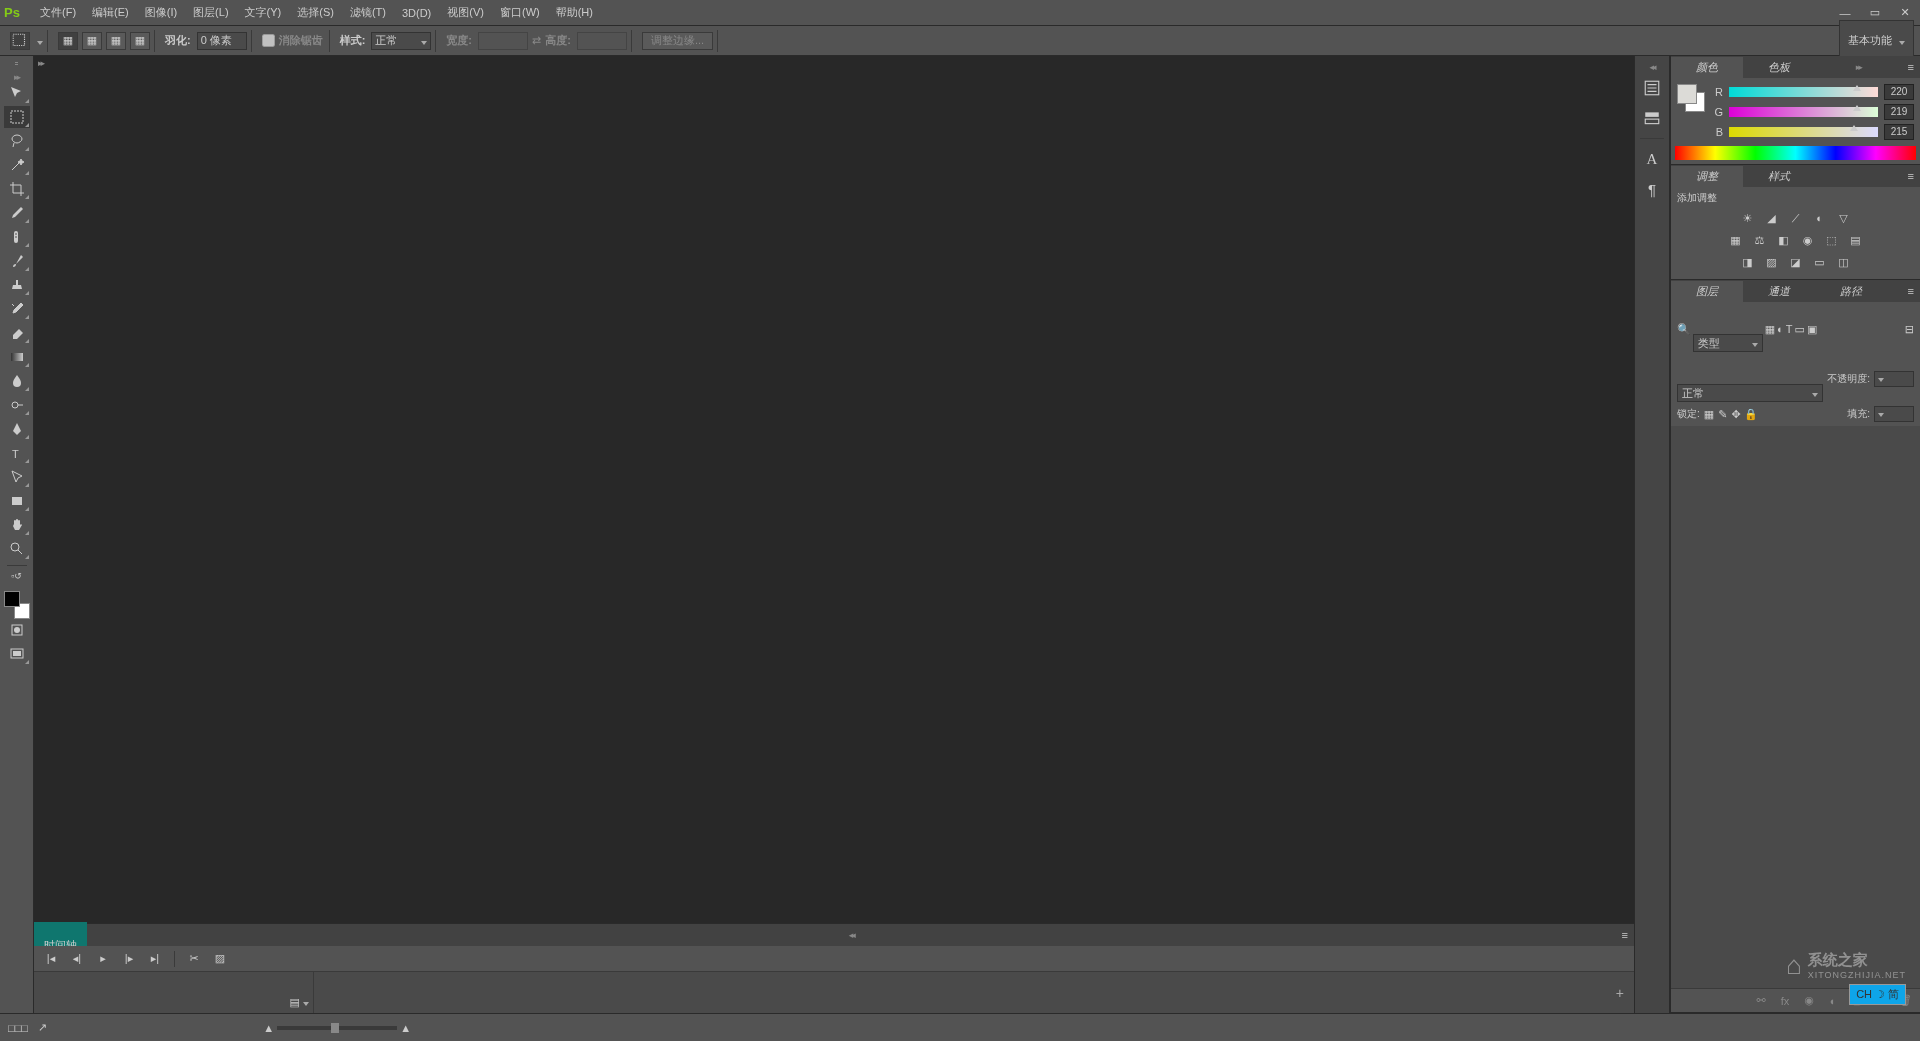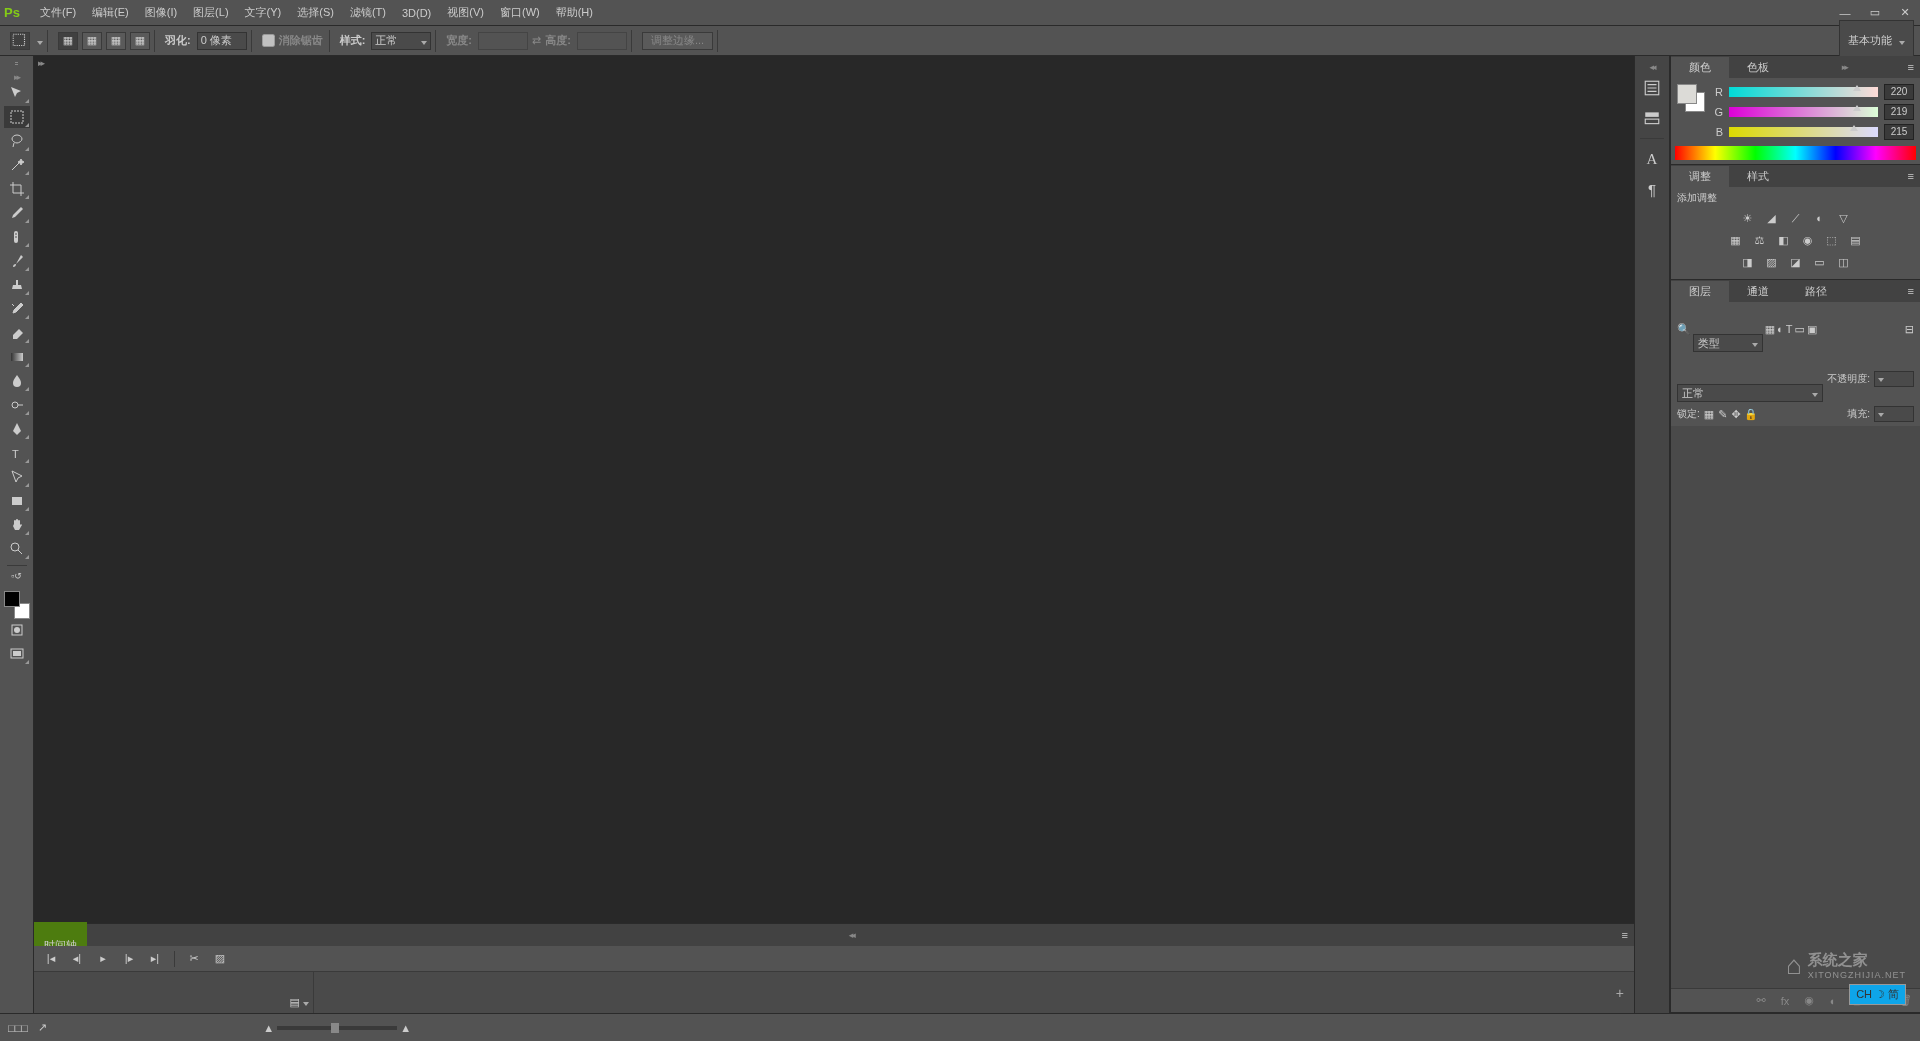--- a/index.html
+++ b/index.html
@@ -26,33 +26,33 @@
 .tool.active { background:#3a3a3a; }
 .tool svg { width:16px; height:16px; }
 .tool .corner { position:absolute; right:1px; bottom:1px; width:0; height:0; border-left:4px solid transparent; border-bottom:4px solid #999; }
 .color-swatches { position:relative; width:26px; height:28px; margin-top:6px; }
 .swatch-fg { position:absolute; width:16px; height:16px; background:#000; border:1px solid #888; top:0; left:0; z-index:2; }
 .swatch-bg { position:absolute; width:16px; height:16px; background:#fff; border:1px solid #888; bottom:0; right:0; }
 .canvas-area { flex:1; background:#282828; display:flex; flex-direction:column; }
 .canvas-inner { flex:1; background:#282828; }
 .timeline-panel { height:90px; background:#535353; border-top:1px solid #2a2a2a; display:flex; flex-direction:column; }
 .timeline-tab { height:22px; display:flex; align-items:center; background:#424242; }
-.timeline-tab .tab-active { background:#4d7c0f; padding:16px 10px;margin-top:20px; }
+.timeline-tab .tab-active { background:#0f766e; padding:16px 10px;margin-top:20px; }
 .timeline-ctrl { height:26px; display:flex; align-items:center; gap:4px; padding:0 6px; border-bottom:1px solid #3a3a3a; background:#535353; }
 .tl-btn { width:22px; height:18px; display:flex; align-items:center; justify-content:center; cursor:pointer; }
 .timeline-body { flex:1; display:flex; background:#4a4a4a; }
 .timeline-left { width:280px; border-right:1px solid #3a3a3a; display:flex; align-items:flex-end; justify-content:flex-end; padding:4px; }
 .timeline-right { flex:1; position:relative; }
 .plus-btn { position:absolute; right:10px; top:50%; transform:translateY(-50%); font-size:14px; color:#aaa; }
 .collapsed-dock { width:36px; background:#454545; border-left:1px solid #2a2a2a; border-right:1px solid #2a2a2a; display:flex; flex-direction:column; align-items:center; padding-top:6px; gap:2px; }
 .dock-icon { width:28px; height:28px; display:flex; align-items:center; justify-content:center; cursor:pointer; }
 .right-panels { width:250px; background:#535353; border-left:1px solid #2a2a2a; display:flex; flex-direction:column; }
 .panel { border-bottom:1px solid #2a2a2a; }
 .panel-tabs { height:22px; background:#424242; display:flex; align-items:center; }
-.ptab { padding:3px 18px; cursor:pointer; }
+.ptab { padding:3px 25px; cursor:pointer;font-style:italic; }
 .ptab.active { background:#535353; }
 .panel-menu { margin-left:auto; padding:0 6px; cursor:pointer; }
 .color-panel-body { padding:6px; display:flex; gap:8px; }
 .color-preview { width:28px; height:28px; position:relative; }
 .cp-fg { position:absolute; width:20px; height:20px; background:#dcdbd7; border:1px solid #888; top:0; left:0; z-index:2; }
 .cp-bg { position:absolute; width:20px; height:20px; background:#fff; border:1px solid #888; bottom:0; right:0; }
 .sliders { flex:1; display:flex; flex-direction:column; gap:4px; }
 .slider-row { display:flex; align-items:center; gap:6px; }
 .slider-label { width:10px; text-align:right; }
 .slider-track { flex:1; height:10px; position:relative; }

